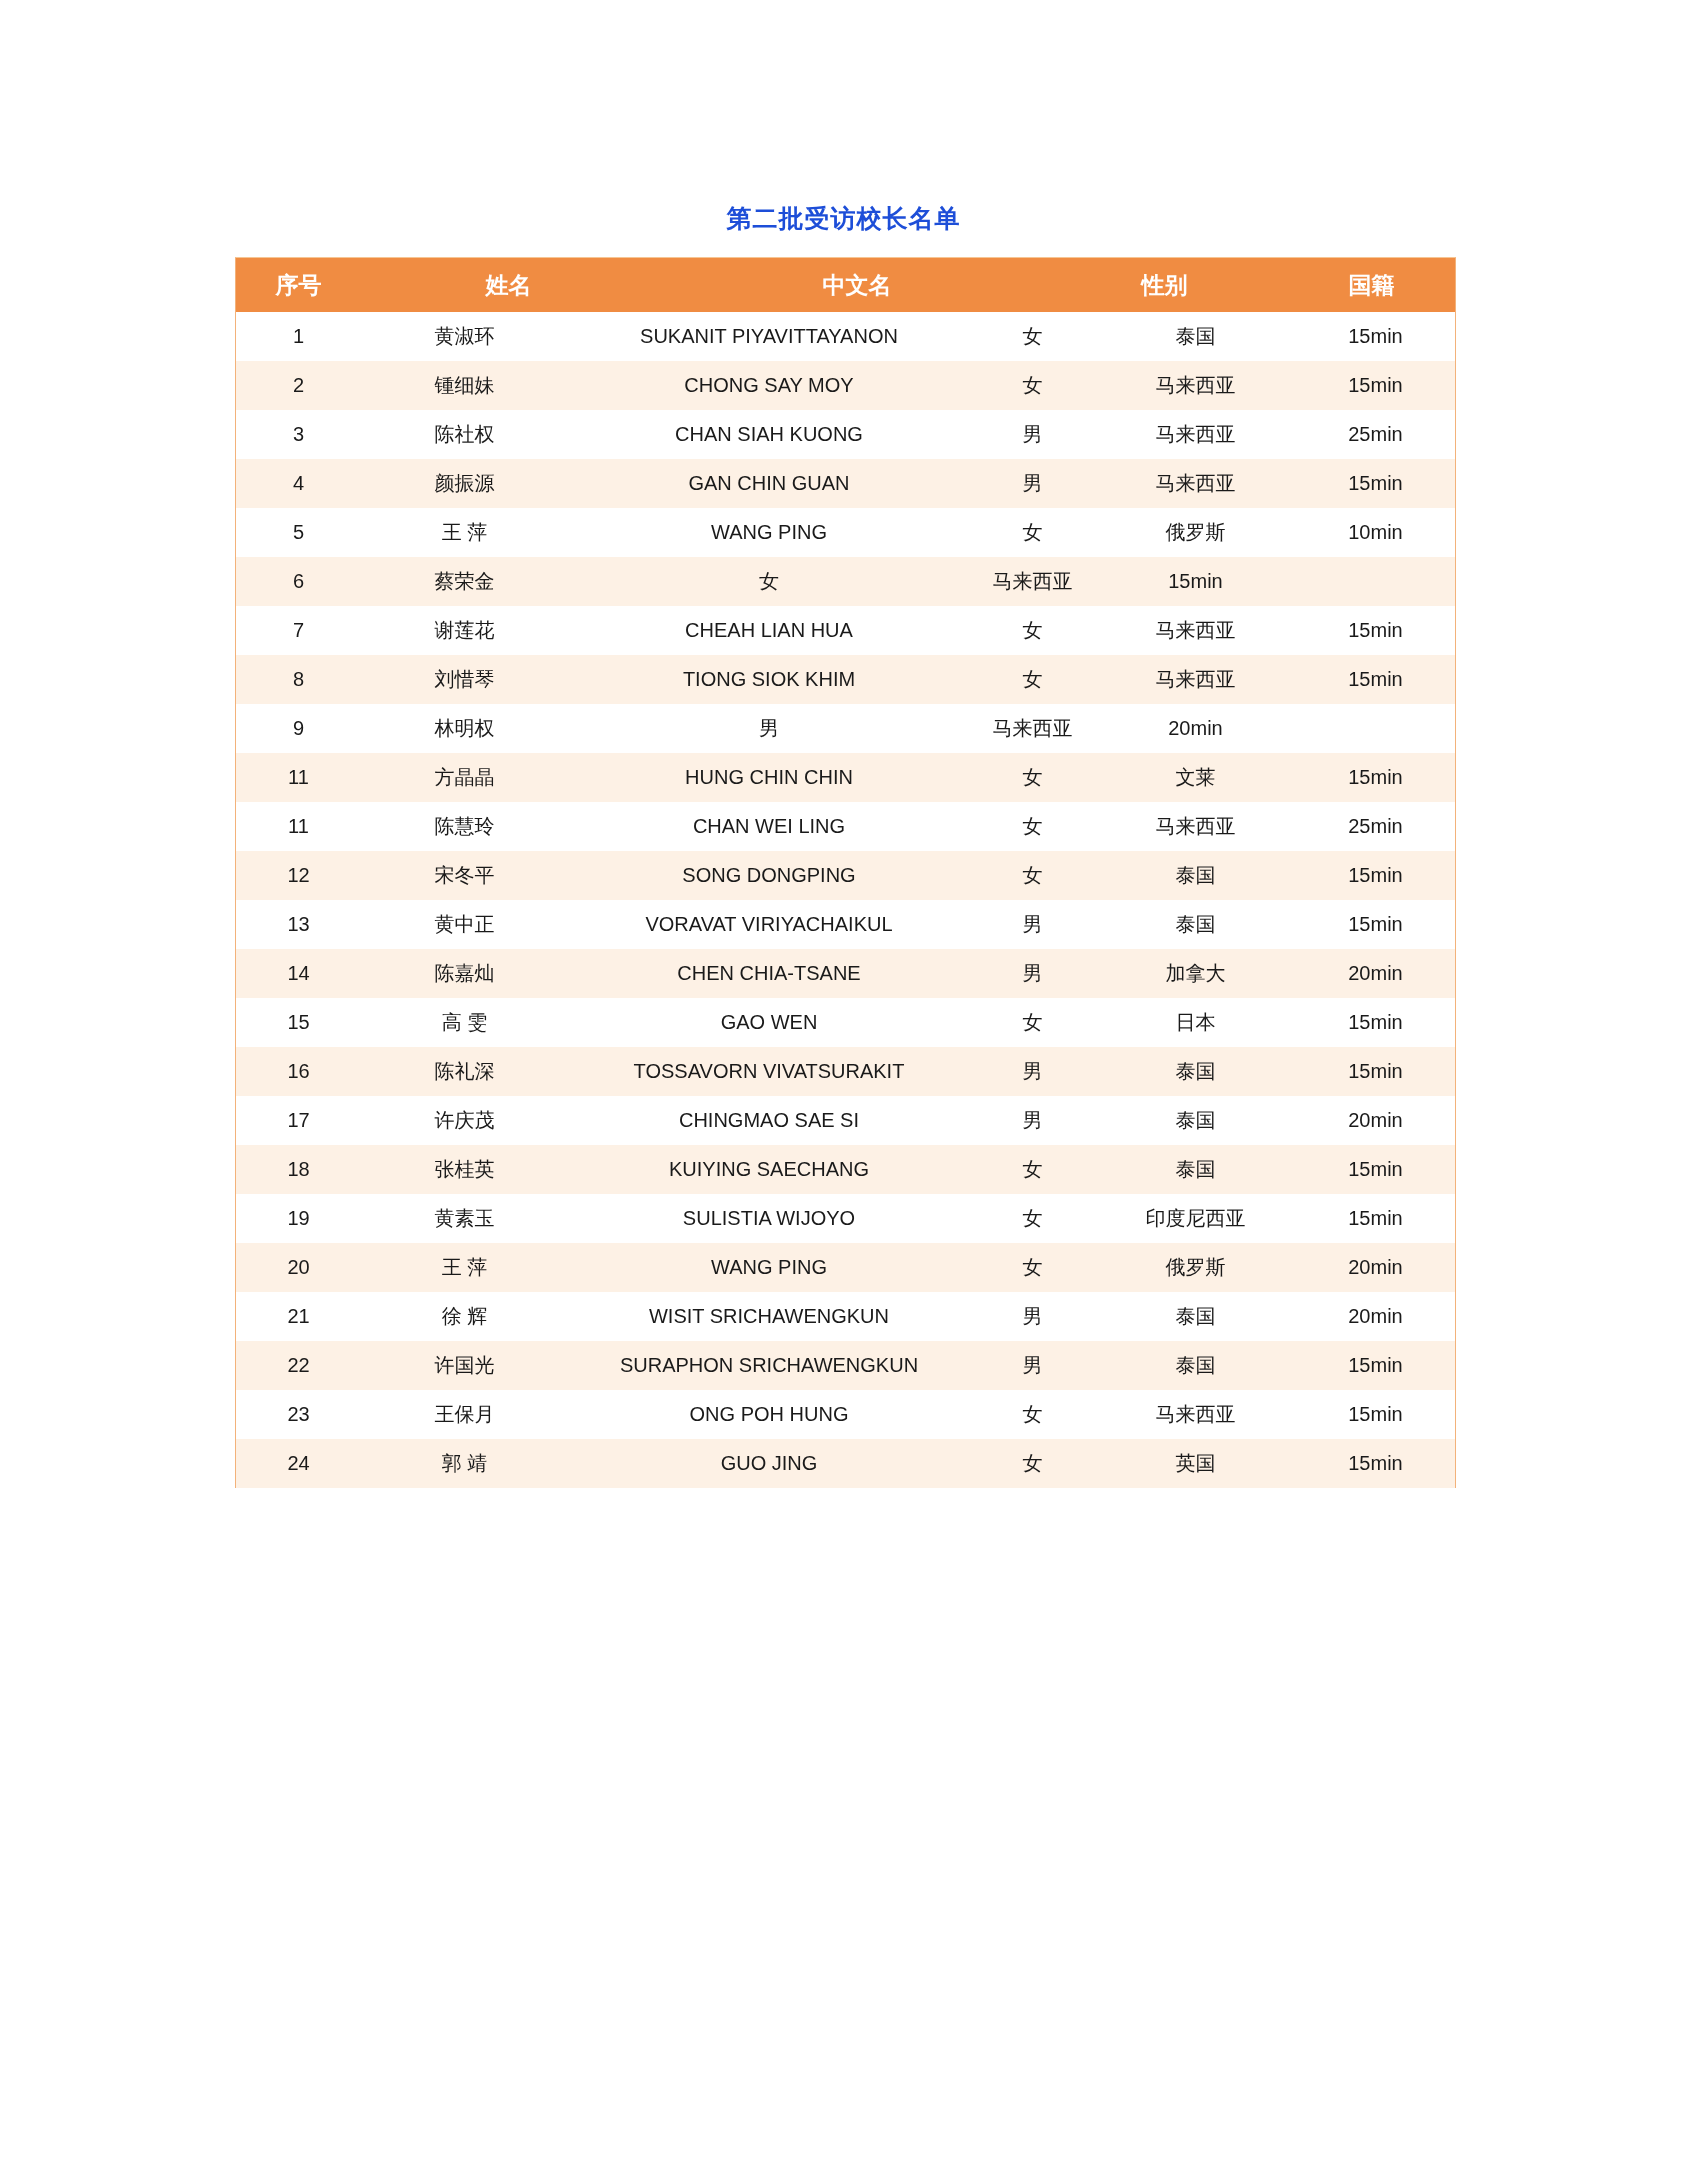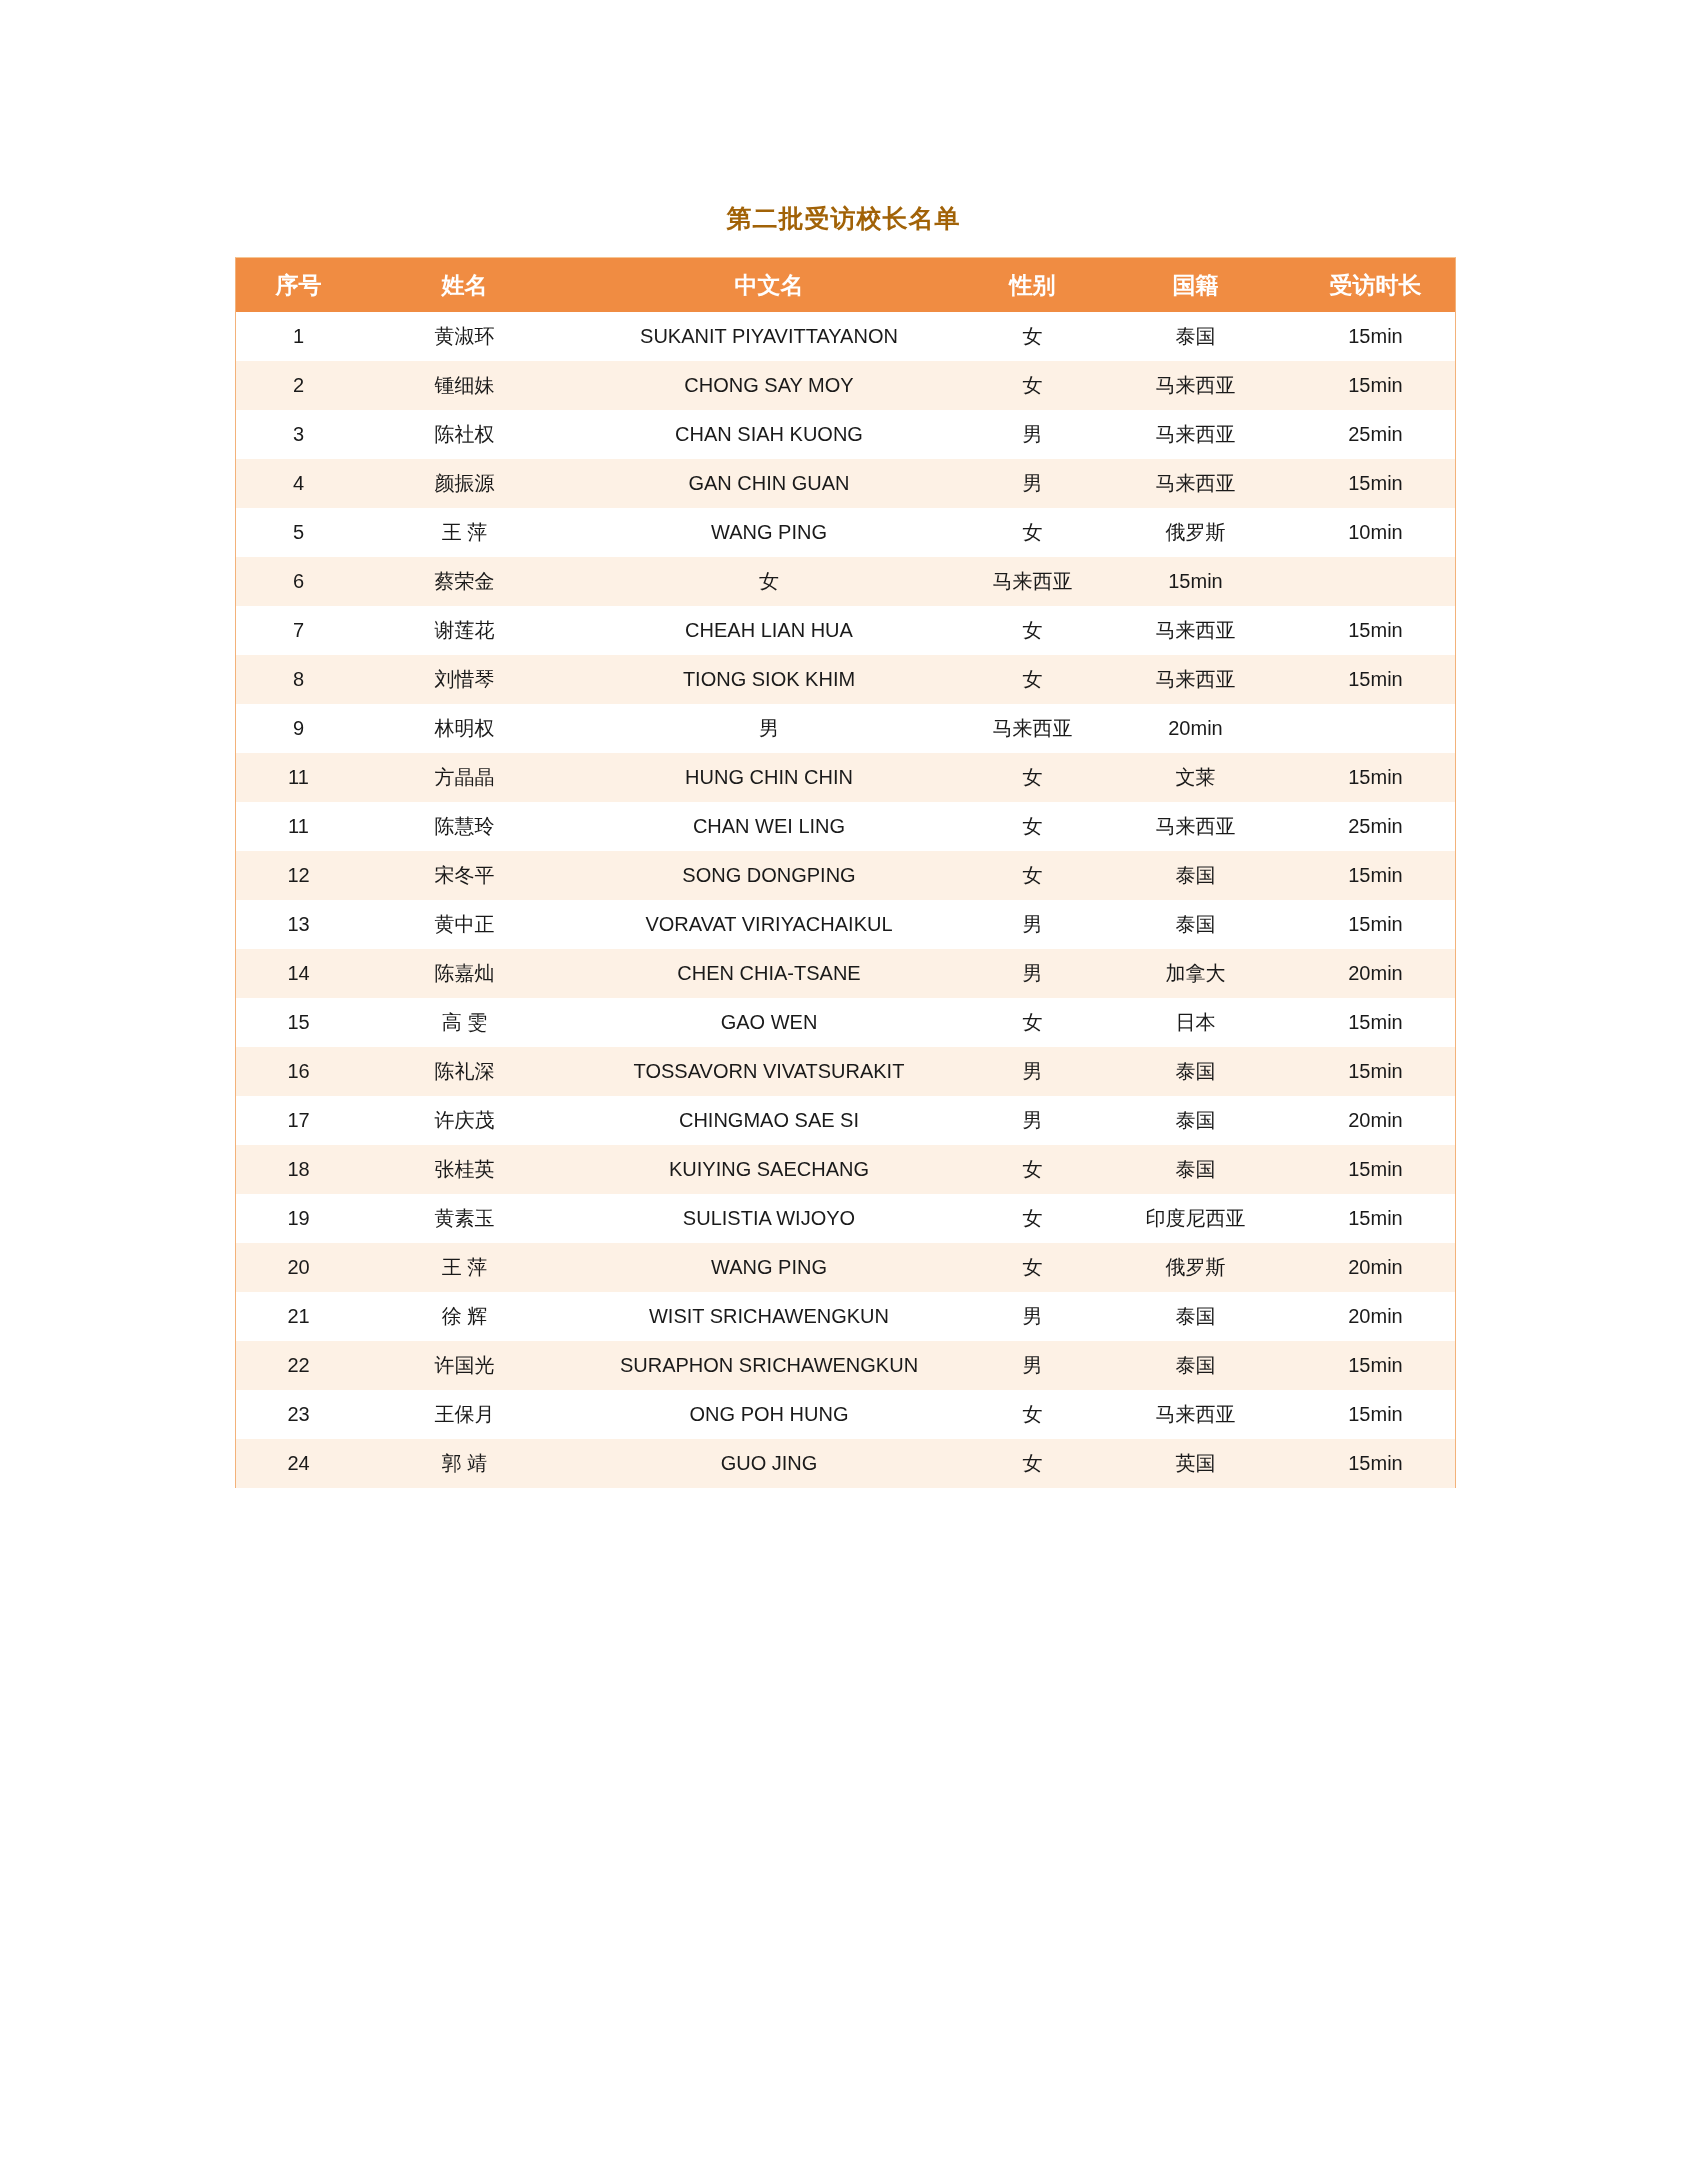--- a/index.html
+++ b/index.html
@@ -15,41 +15,42 @@
     color: #1a1a1a;
   }
   .doc-title {
     position: absolute;
     left: 0;
     top: 202px;
     width: 1687px;
     text-align: center;
     font-size: 25px;
     font-weight: 700;
-    color: #a16207;
+    color: #1d4ed8;
     letter-spacing: 1px;
   }
   .roster-table {
     position: absolute;
     left: 235px;
     top: 257px;
     width: 1219px;
     border-left: 1.5px solid #f3b27a;
     border-right: 1.5px solid #f3b27a;
     border-top: 1px solid #f6c694;
     box-sizing: content-box;
   }
   .tr {
     display: grid;
     grid-template-columns: 125px 207px 402px 125px 201px 159px;
     width: 1219px;
   }
   .header-row {
     height: 54px;
     background: #f08c42;
+    gap: 44px;
   }
   .header-row .th {
     display: flex;
     align-items: center;
     justify-content: center;
     font-size: 23px;
     font-weight: 700;
     color: #ffffff;
   }
   .body-row {

